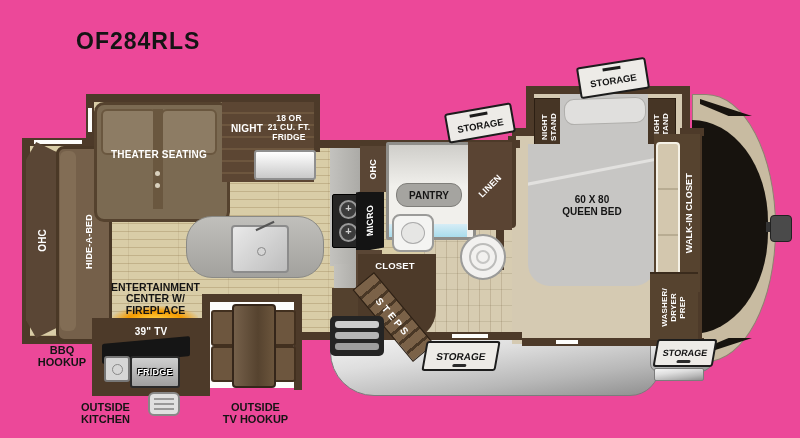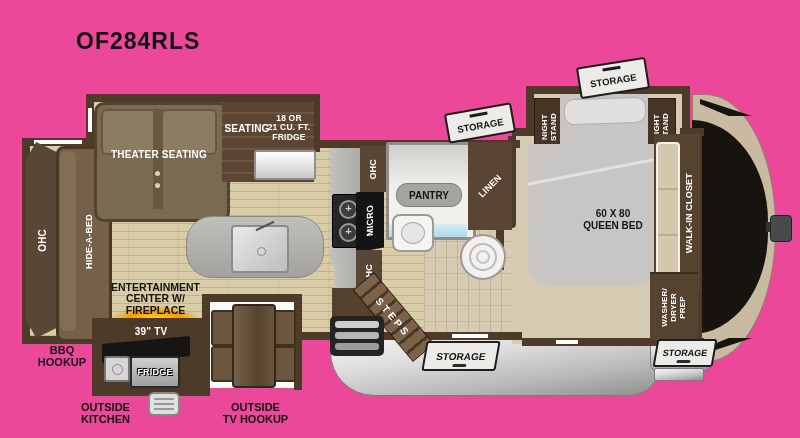--- a/index.html
+++ b/index.html
@@ -96,21 +96,21 @@
     <div class="abs" style="left:64px;top:4px;width:52px;height:42px;background:#8d7c64;border:2px solid #6a573f;border-radius:6px;"></div>
     <div class="abs" style="left:56px;top:4px;width:10px;height:100px;background:#6a573f;"></div>
     <div class="abs" style="left:58px;top:66px;width:5px;height:5px;background:#d9d0bd;border-radius:50%;"></div>
     <div class="abs" style="left:58px;top:78px;width:5px;height:5px;background:#d9d0bd;border-radius:50%;"></div>
     <div class="abs ctr" style="left:0;top:40px;width:124px;height:18px;">
       <div class="lbl" style="font-size:10px;">THEATER SEATING</div>
     </div>
   </div>
   <div class="abs shelf" style="left:222px;top:102px;width:92px;height:80px;">
     <div class="abs ctr" style="left:0;top:18px;width:50px;height:16px;">
-      <div class="lbl" style="font-size:10px;">SEATING</div>
+      <div class="lbl" style="font-size:10px;">NIGHT</div>
     </div>
     <div class="abs ctr" style="left:42px;top:6px;width:50px;height:40px;">
       <div class="lbl pre" style="font-size:8.5px;line-height:1.1;">18 OR
 21 CU. FT.
 FRIDGE</div>
     </div>
     <div class="abs" style="left:32px;top:48px;width:58px;height:26px;background:linear-gradient(#ffffff,#c9c9c9);border:2px solid #8f8f8f;border-radius:3px;"></div>
   </div>
 
   <div class="abs" style="left:330px;top:148px;width:36px;height:118px;background:linear-gradient(90deg,#c3c2be,#a7a6a2);border-radius:0 0 6px 0;"></div>
@@ -145,38 +145,43 @@
   <div class="abs ctr" style="left:468px;top:142px;width:44px;height:88px;background:#5a4433;">
     <div class="lbl" style="font-size:9px;transform:rotate(-45deg);">LINEN</div>
   </div>
   <div class="abs" style="left:392px;top:214px;width:38px;height:34px;background:#f4f4f2;border:2px solid #9b9b99;border-radius:8px;">
     <div class="abs" style="left:7px;top:6px;width:22px;height:20px;background:#e6e6e4;border:1px solid #aaa;border-radius:50%;"></div>
   </div>
   <div class="abs" style="left:460px;top:234px;width:42px;height:42px;background:#f2f1ef;border:2px solid #9b9b99;border-radius:50%;">
     <div class="abs" style="left:7px;top:7px;width:24px;height:24px;border:2px solid #bcbcba;border-radius:50%;"></div>
     <div class="abs" style="left:14px;top:14px;width:10px;height:10px;border:2px solid #c6c6c4;border-radius:50%;"></div>
   </div>
+  <div class="abs" style="left:358px;top:254px;width:78px;height:86px;background:#4d3a29;border-radius:0 0 30px 0;">
+    <div class="abs ctr" style="left:4px;top:4px;width:66px;height:14px;">
+      <div class="lbl" style="font-size:9.5px;">CLOSET</div>
+    </div>
+  </div>
   <div class="abs ctr" style="left:374px;top:272px;width:92px;height:26px;transform:rotate(50deg);transform-origin:left top;
         background:repeating-linear-gradient(90deg,#7b6248 0 9px,#4a3826 9px 12px);border:1px solid #2e2115;">
     <div class="lbl" style="font-size:10px;letter-spacing:3px;">STEPS</div>
   </div>
 
   <div class="abs ctr" style="left:534px;top:98px;width:28px;height:56px;background:#463525;border:1px solid #2c1f13;">
     <div class="v lbl" style="font-size:8px;">NIGHT
 STAND</div>
   </div>
   <div class="abs ctr" style="left:646px;top:98px;width:28px;height:56px;background:#463525;border:1px solid #2c1f13;">
     <div class="v lbl" style="font-size:8px;">NIGHT
 STAND</div>
   </div>
   <div class="abs" style="left:560px;top:94px;width:88px;height:52px;background:#c7c6c4;"></div>
   <div class="abs" style="left:564px;top:98px;width:80px;height:24px;background:#e0dfdd;border:1px solid #b0afac;border-radius:10px;transform:rotate(-2deg);"></div>
   <div class="abs" style="left:528px;top:144px;width:128px;height:142px;background:#c7c6c4;border-radius:0 0 22px 22px;overflow:hidden;">
     <div class="abs" style="left:-10px;top:26px;width:150px;height:3px;background:#e2e1df;transform:rotate(-11deg);"></div>
-    <div class="abs ctr" style="left:0;top:58px;width:128px;height:36px;padding-left:21px;">
+    <div class="abs ctr" style="left:0;top:44px;width:128px;height:36px;">
       <div class="blk pre" style="font-size:10px;line-height:1.25;">60 X 80
 QUEEN BED</div>
     </div>
   </div>
   <div class="abs" style="left:654px;top:134px;width:46px;height:158px;background:#56432f;">
     <div class="abs" style="left:2px;top:8px;width:20px;height:138px;background:#d3c7ae;border:2px solid #f5f1e6;border-radius:4px;">
       <div class="abs" style="left:0;top:44px;width:20px;height:2px;background:#b8ac92;"></div>
       <div class="abs" style="left:0;top:90px;width:20px;height:2px;background:#b8ac92;"></div>
     </div>
     <div class="abs ctr" style="left:24px;top:0;width:22px;height:158px;">

